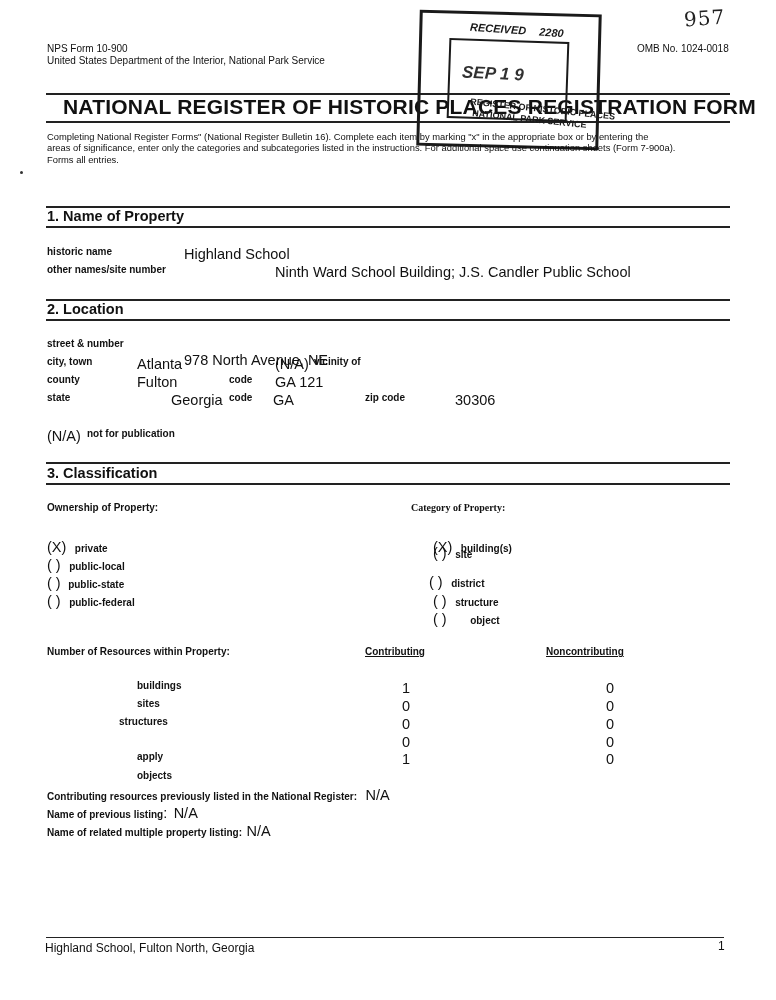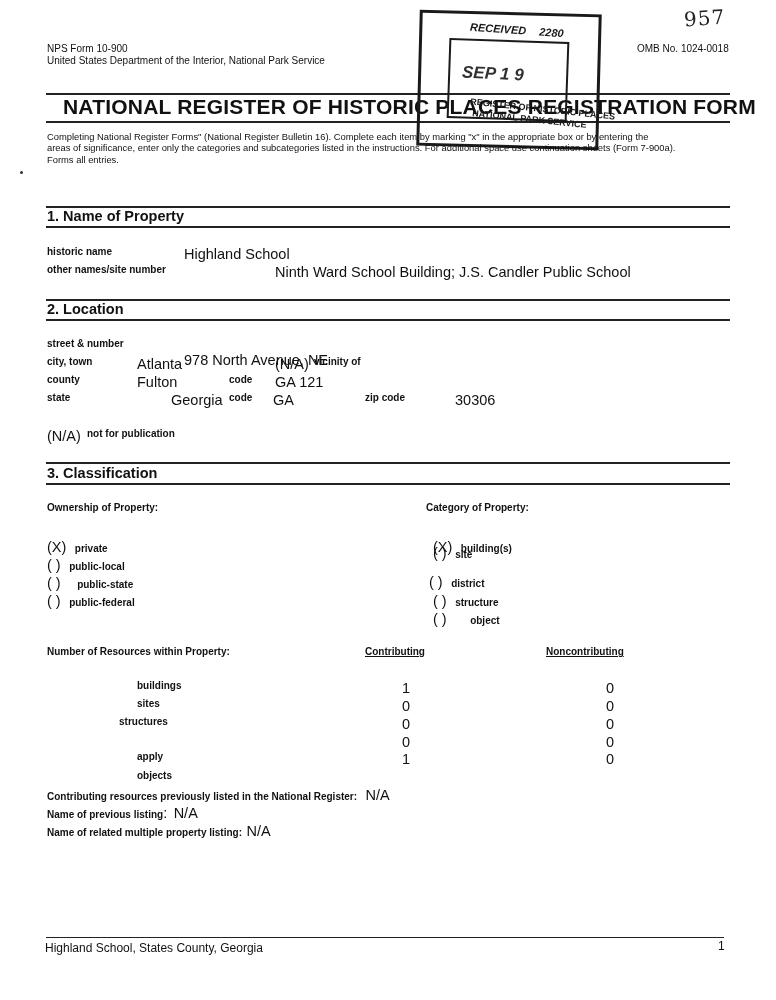--- a/index.html
+++ b/index.html
@@ -108,33 +108,33 @@
 <div class="row val" style="left:455px; top:392px;">30306</div>
 
 <div class="row val" style="left:47px; top:428px;">(N/A)</div>
 <div class="row lbl" style="left:87px; top:428px;">not for publication</div>
 
 <div class="rule" style="top:462px;"></div>
 <div class="abs sec-title" style="top:465px;">3.  Classification</div>
 <div class="rule" style="top:483px;"></div>
 
 <div class="row lbl" style="left:47px; top:502px;">Ownership of Property:</div>
-<div class="row lbl" style="left:426px; top:502px;">Category of Property:</div>
+<div class="row lbl" style="left:411px; top:502px;font-family:Liberation Serif, serif;">Category of Property:</div>
 
 <div class="row" style="left:47px; top:538px;">
   <span class="val">(X)</span>
   <span class="lbl" style="margin-left:4px;">private</span>
 </div>
 <div class="row" style="left:47px; top:556px;">
   <span class="val">( )</span>
   <span class="lbl" style="margin-left:4px;">public-local</span>
 </div>
 <div class="row" style="left:47px; top:574px;">
   <span class="val">( )</span>
-  <span class="lbl" style="margin-left:12px;">public-state</span>
+  <span class="lbl" style="margin-left:3px;">public-state</span>
 </div>
 <div class="row" style="left:47px; top:592px;">
   <span class="val">( )</span>
   <span class="lbl" style="margin-left:4px;">public-federal</span>
 </div>
 
 <div class="row" style="left:433px; top:538px;">
   <span class="val">(X)</span>
   <span class="lbl" style="margin-left:4px;">building(s)</span>
 </div>
@@ -194,14 +194,14 @@
 <div class="row" style="left:47px; top:804px;">
   <span class="lbl">Name of previous listing</span><span class="val">:</span>
   <span class="val" style="margin-left:2px;">N/A</span>
 </div>
 <div class="row" style="left:47px; top:822px;">
   <span class="lbl">Name of related multiple property listing:</span>
   <span class="val">N/A</span>
 </div>
 
 <div class="rule thin" style="top:937px; left:46px; width:678px;"></div>
-<div class="row footer" style="left:45px; top:941px;">Highland School, States County, Georgia</div>
+<div class="row footer" style="left:45px; top:941px;">Highland School, Fulton North, Georgia</div>
 <div class="row footer" style="left:718px; top:939px;">1</div>
 
 </body></html>

